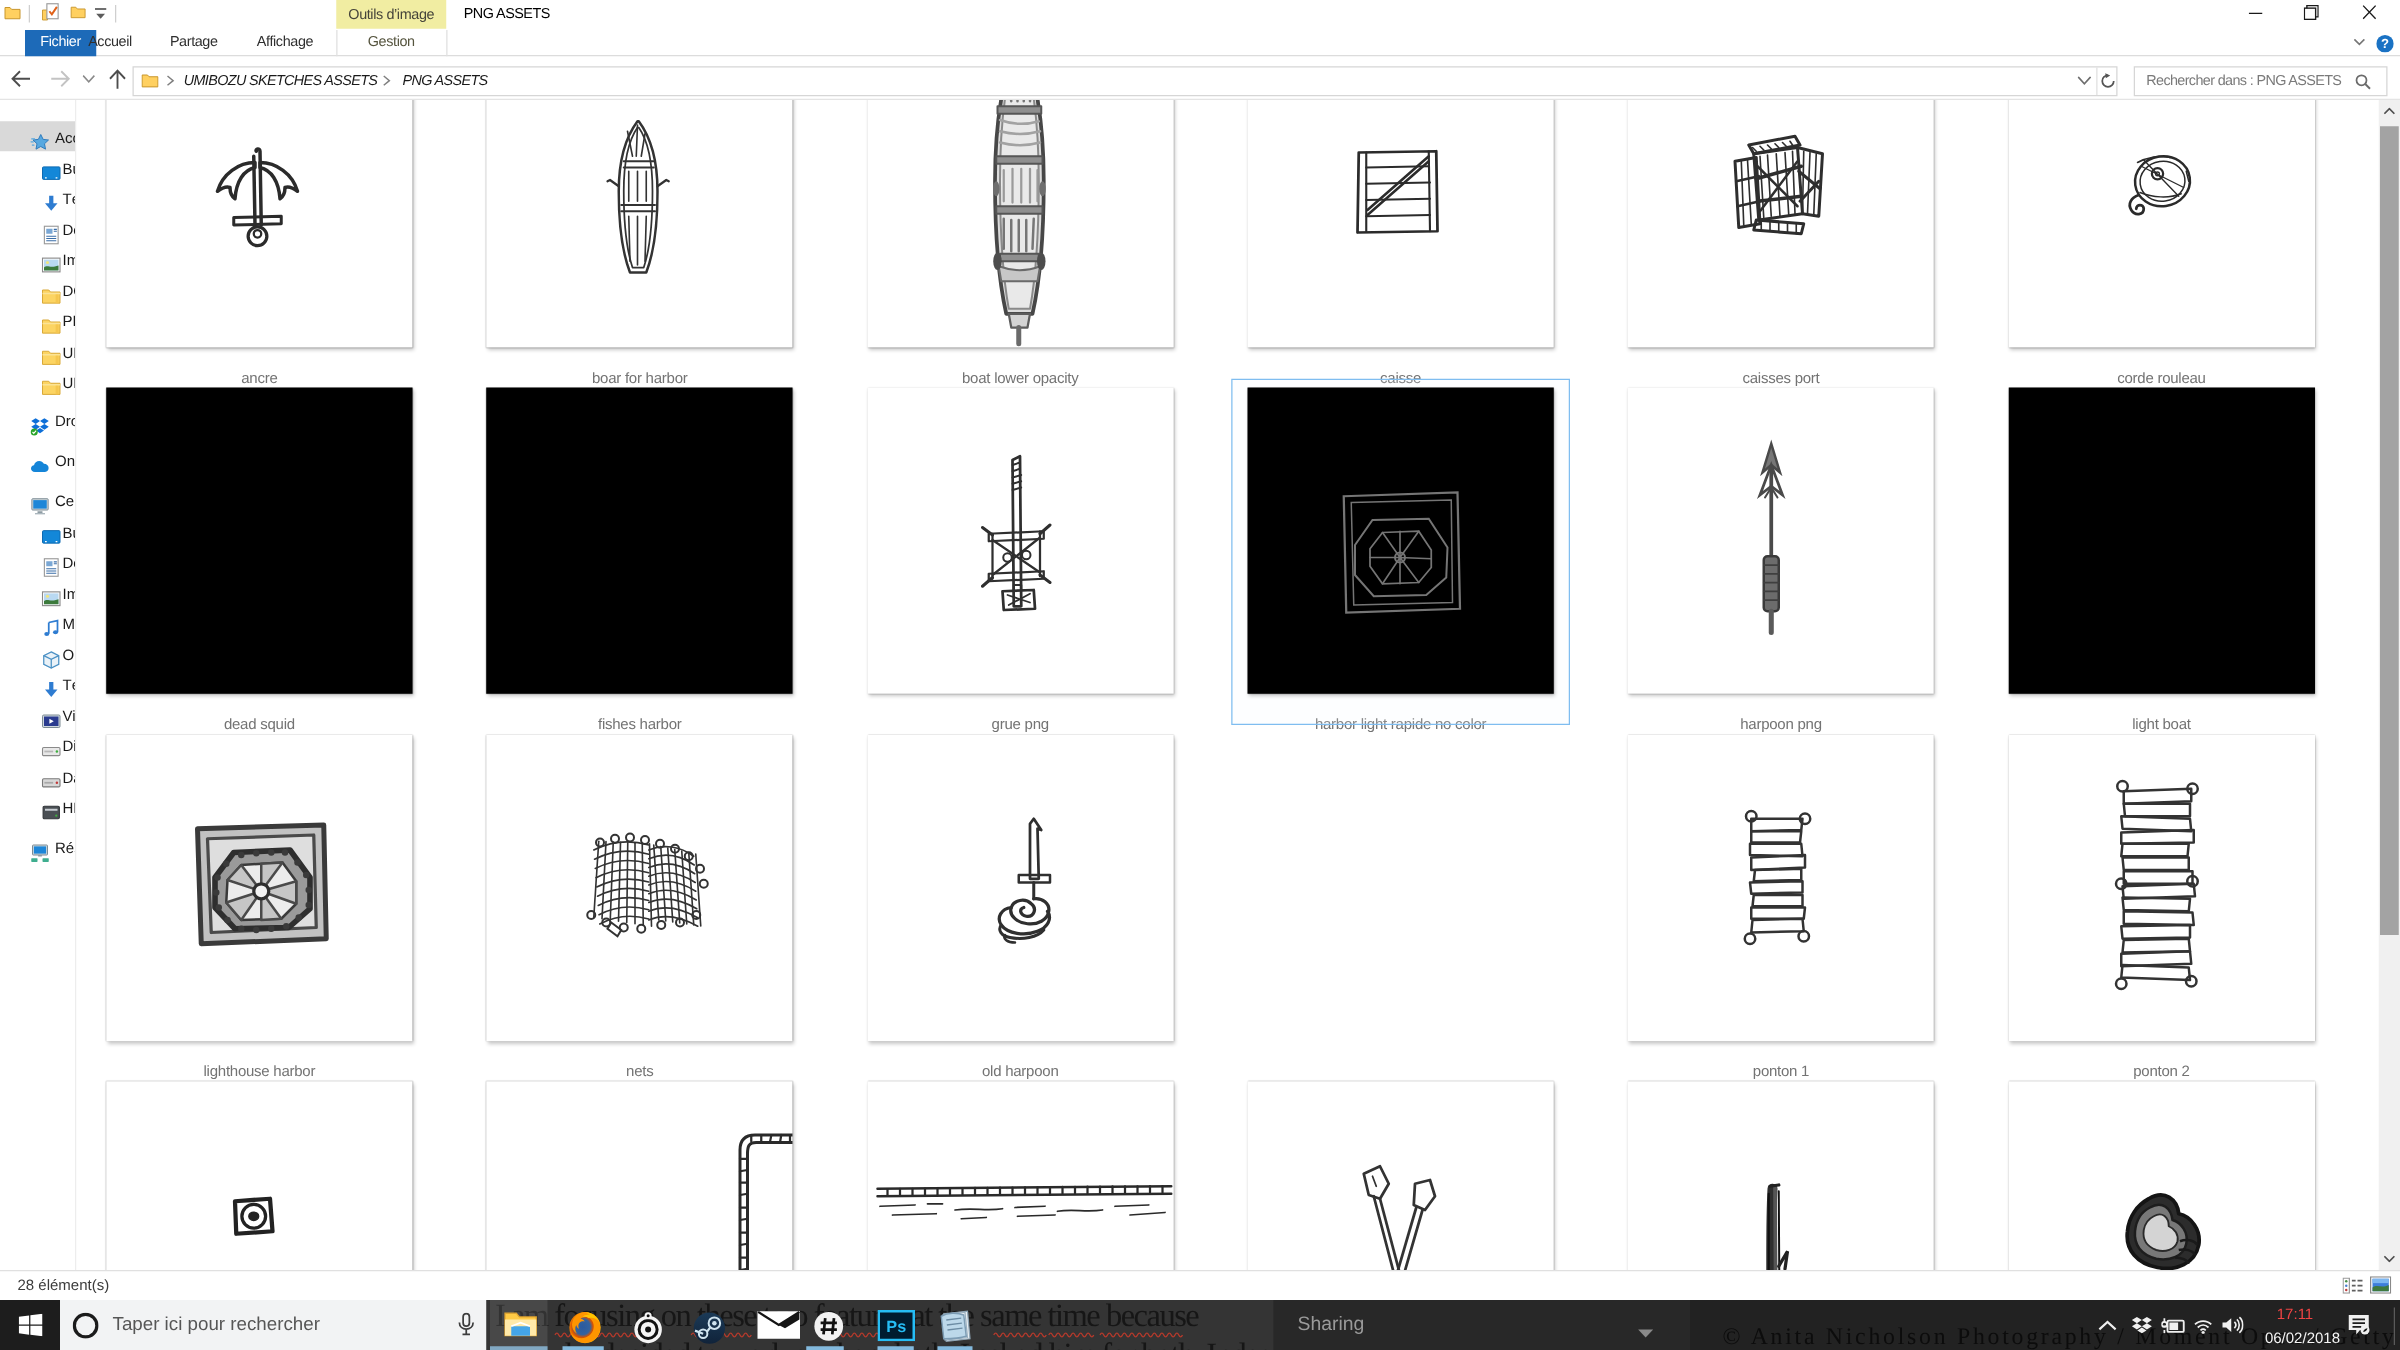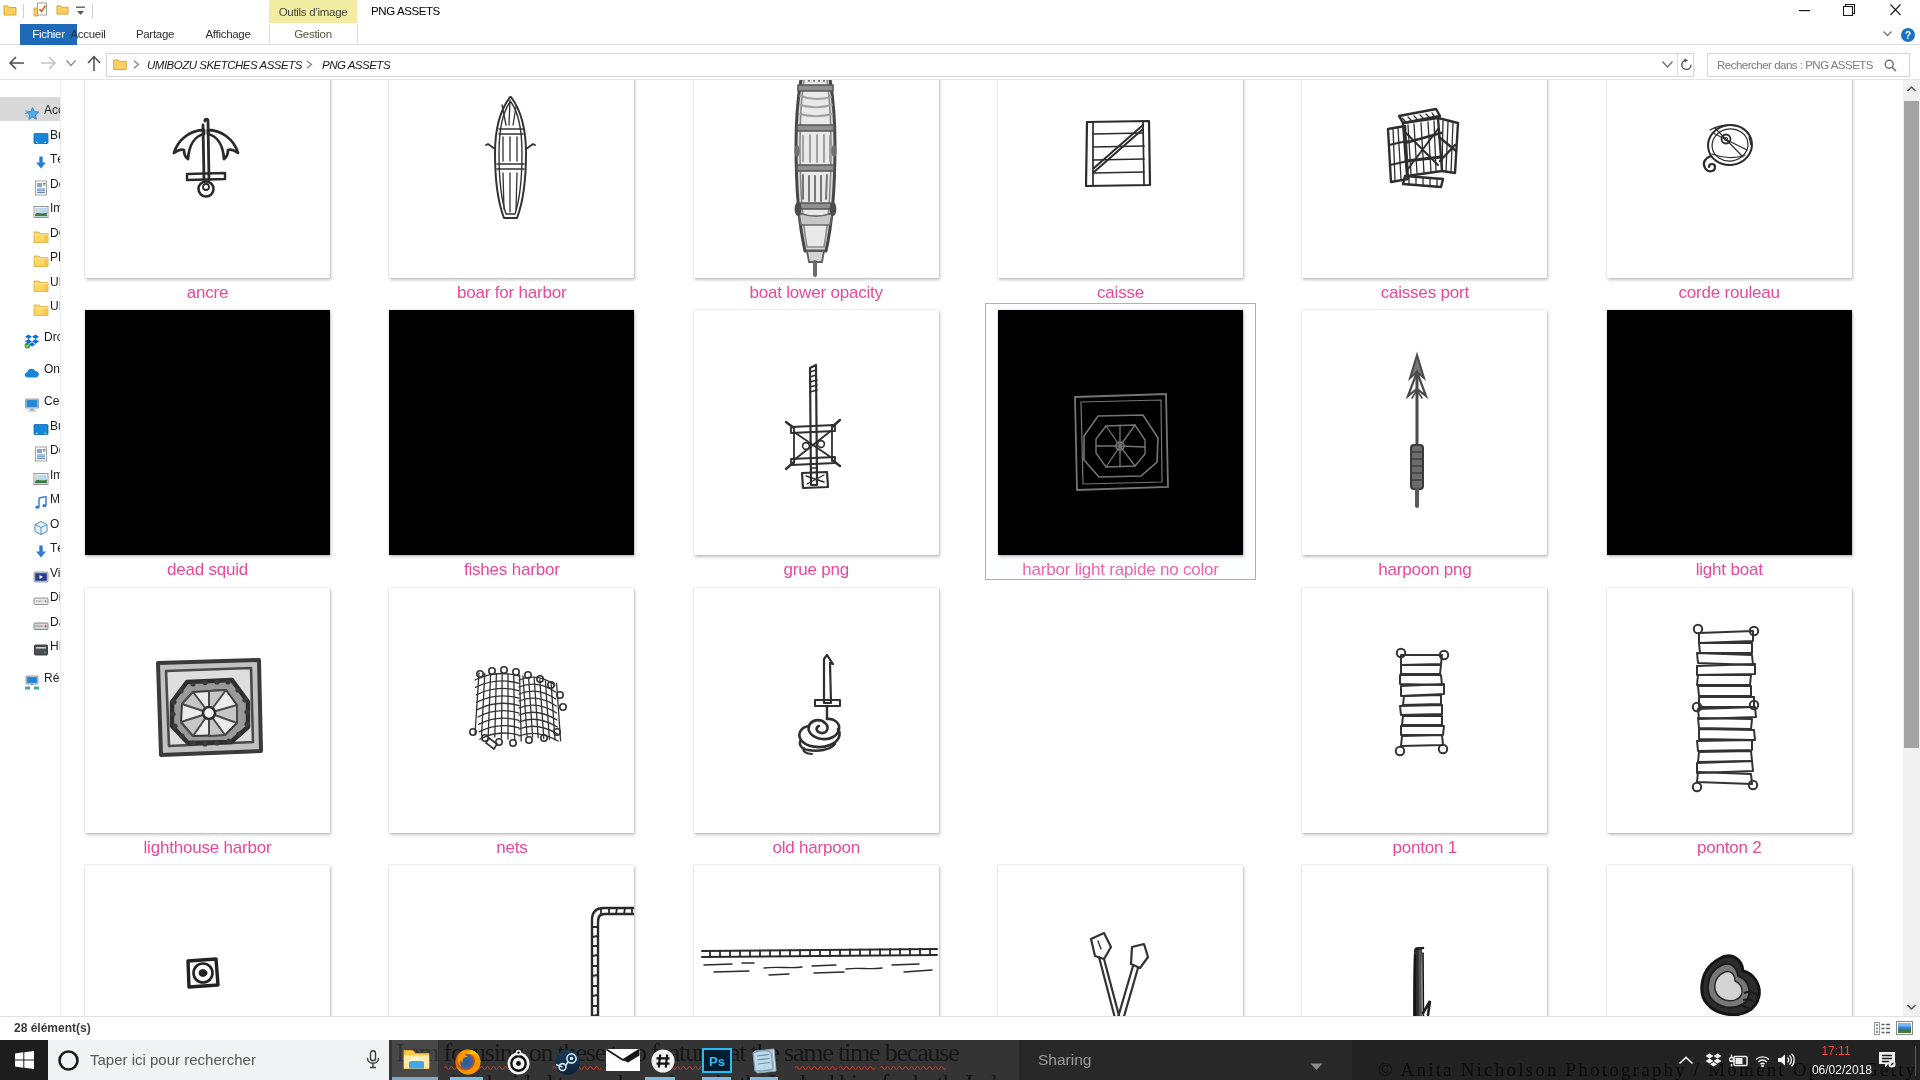--- a/index.html
+++ b/index.html
@@ -33,31 +33,31 @@
 .nav { position:absolute; height:24px; line-height:24px; font-size:12px; color:#1a1a1a; white-space:nowrap; }
 .nav svg { position:absolute; top:4px; width:16px; height:16px; }
 
 
 #content { position:absolute; left:62px; top:80px; width:1842px; height:936px; background:#fff; overflow:hidden; }
 .cell { position:absolute; width:245px; }
 .thumb { position:relative; width:245px; height:245px; background:#fff;
   box-shadow:0 0 1px rgba(0,0,0,0.35), 1px 2px 3px rgba(0,0,0,0.22); }
 .thumb.black { background:#000; }
 .thumb svg { position:absolute; left:0; top:0; }
-.lbl { width:245px; margin-top:5px; text-align:center; font-size:17px; letter-spacing:-0.2px; color:#ec4899; height:19px; line-height:19px;}
+.lbl { width:245px; margin-top:15px; text-align:center; font-size:12px; letter-spacing:-0.2px; color:#737373; height:19px; line-height:19px;}
 .sel { position:absolute; left:-13px; top:-7px; width:271px; height:277px;
   border:1px solid #7fbdf0; background:rgba(244,251,255,0.16); }
 
 
 #vsb { position:absolute; left:1903px; top:80px; width:17px; height:936px; background:#f0f0f0; }
 #vsb .thumbbar { position:absolute; left:1px; top:21px; width:15px; height:647px; background:#a3a3a3; }
 
 
 #statusbar { position:absolute; left:0; top:1016px; width:1920px; height:36px; background:#fff;
-  border-top:1px solid #e0e0e0; font-size:12px; color:#3b3b3b;font-weight:bold; }
+  border-top:1px solid #e0e0e0; font-size:12px; color:#3b3b3b; }
 
 
 #taskbar { position:absolute; left:0; top:1040px; width:1920px; height:40px; background:#1d1d1d; overflow:hidden; }
 #wordzone { position:absolute; left:389px; top:0; width:630px; height:40px; background:#343434; }
 #sharingzone { position:absolute; left:1019px; top:0; width:333px; height:40px; background:#282828; }
 #rightzone { position:absolute; left:1352px; top:0; width:568px; height:40px; background:#222222; }
 #searchbox { position:absolute; left:48px; top:0; width:341px; height:40px; background:#f2f3f4; }
 .serif1 { position:absolute; font-family:"Liberation Serif", serif; font-size:26px; letter-spacing:-1.2px; color:#161616; white-space:nowrap; }
 .runbar { position:absolute; top:37px; height:3px; background:#83b9dd; }
 .trayicon { position:absolute; }

